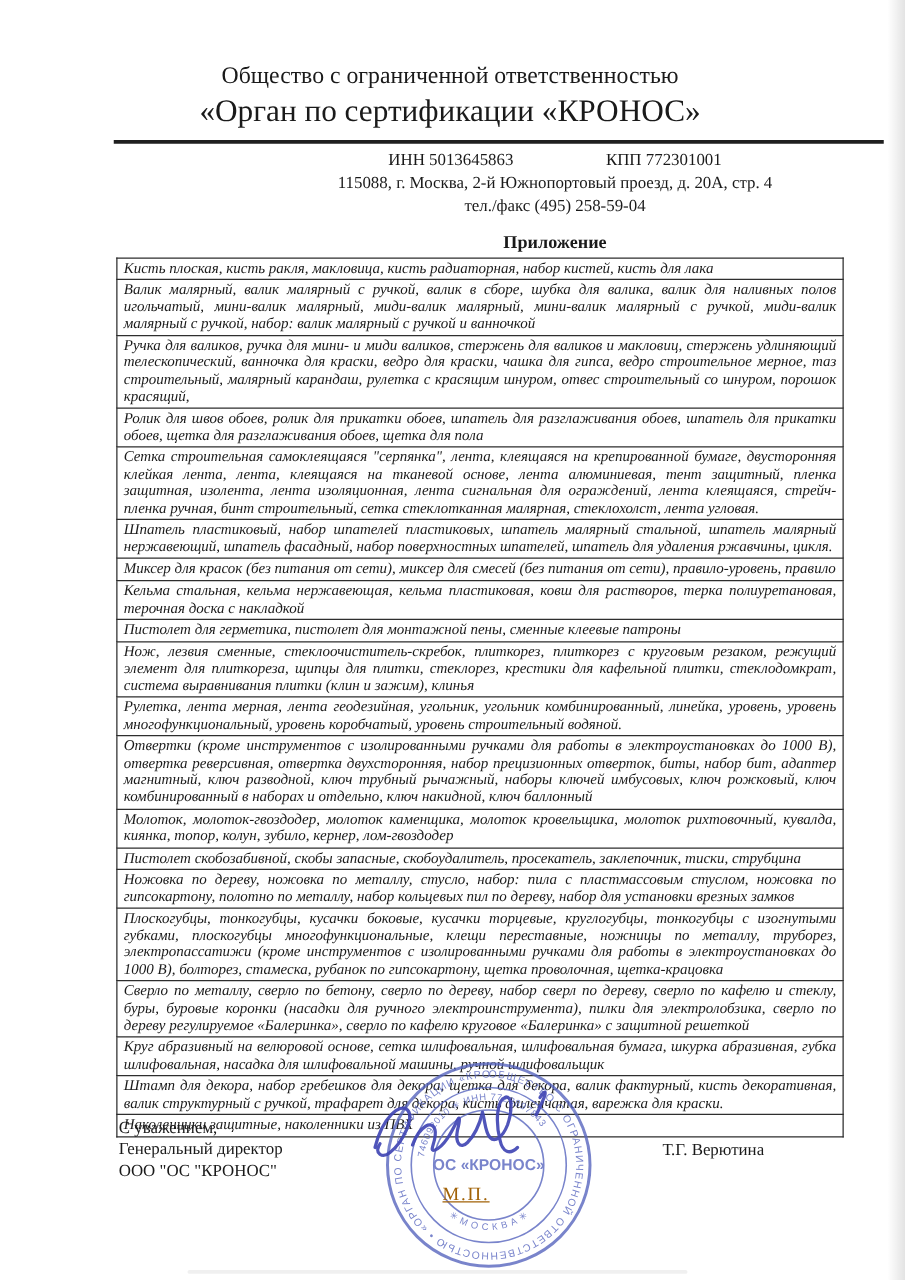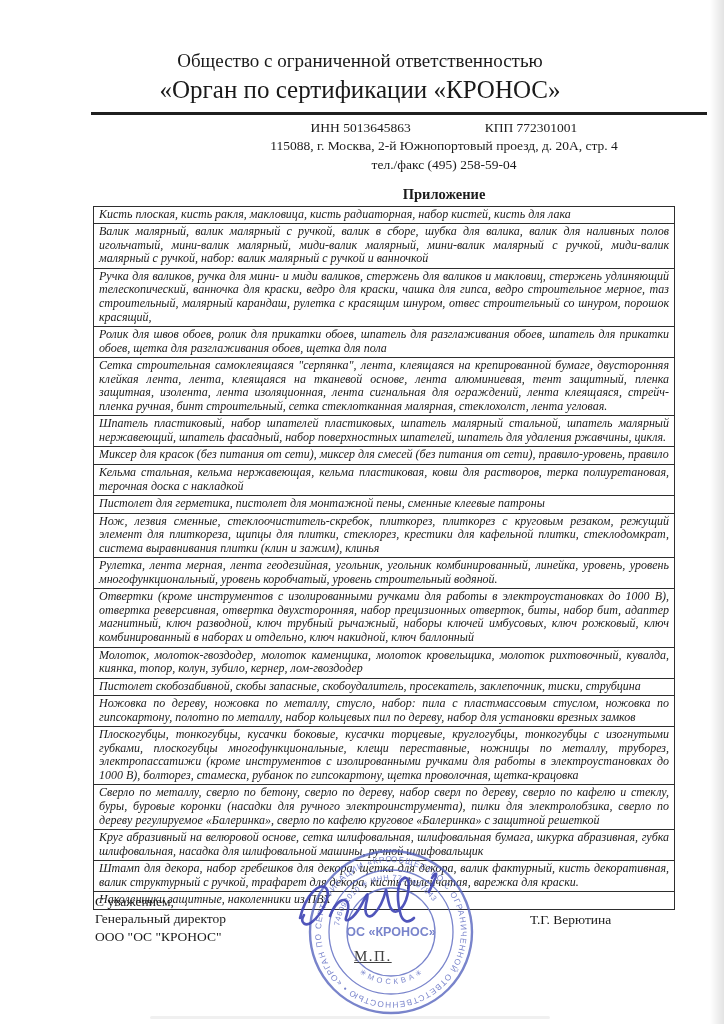--- a/index.html
+++ b/index.html
@@ -17,21 +17,21 @@
   .addr,.phone{text-align:center;font-size:13.5px;line-height:1.25;margin-top:2px;}
   .appendix{text-align:center;font-size:14.5px;font-weight:bold;margin-top:12px;line-height:1.15;}
   table.products{border-collapse:collapse;width:582px;margin-top:3px;font-style:italic;}
   table.products td{
     border:1px solid #2e2e2e;font-size:12px;line-height:1.13;
     padding:1px 5px 2px 5px;text-align:justify;vertical-align:top;
   }
   .abs{position:absolute;}
   .closing-block{left:95px;top:893px;font-size:13.5px;line-height:1.28;}
   .signer{left:530px;top:912px;font-size:13.5px;}
-  .mp{left:354px;top:948px;font-size:15px;letter-spacing:1.5px;color:#404040;z-index:5;text-decoration:underline;}
+  .mp{left:354px;top:948px;font-size:15px;letter-spacing:1.5px;color:#a16207;z-index:5;text-decoration:underline;}
   .stamp{left:305px;top:846px;z-index:3;opacity:.8;}
   .signature{left:286px;top:866px;z-index:4;opacity:.92;}
   .scan-edge-right{right:0;top:0;width:14px;height:1024px;
     background:linear-gradient(to right, rgba(0,0,0,0), rgba(0,0,0,0.11));}
   .scan-smudge{left:150px;top:1016px;width:400px;height:3px;background:rgba(0,0,0,0.06);border-radius:2px;}
   .stamp-text{font-family:"Liberation Sans", sans-serif;fill:#5866bf;}
 </style>
 </head>
 <body>
 

